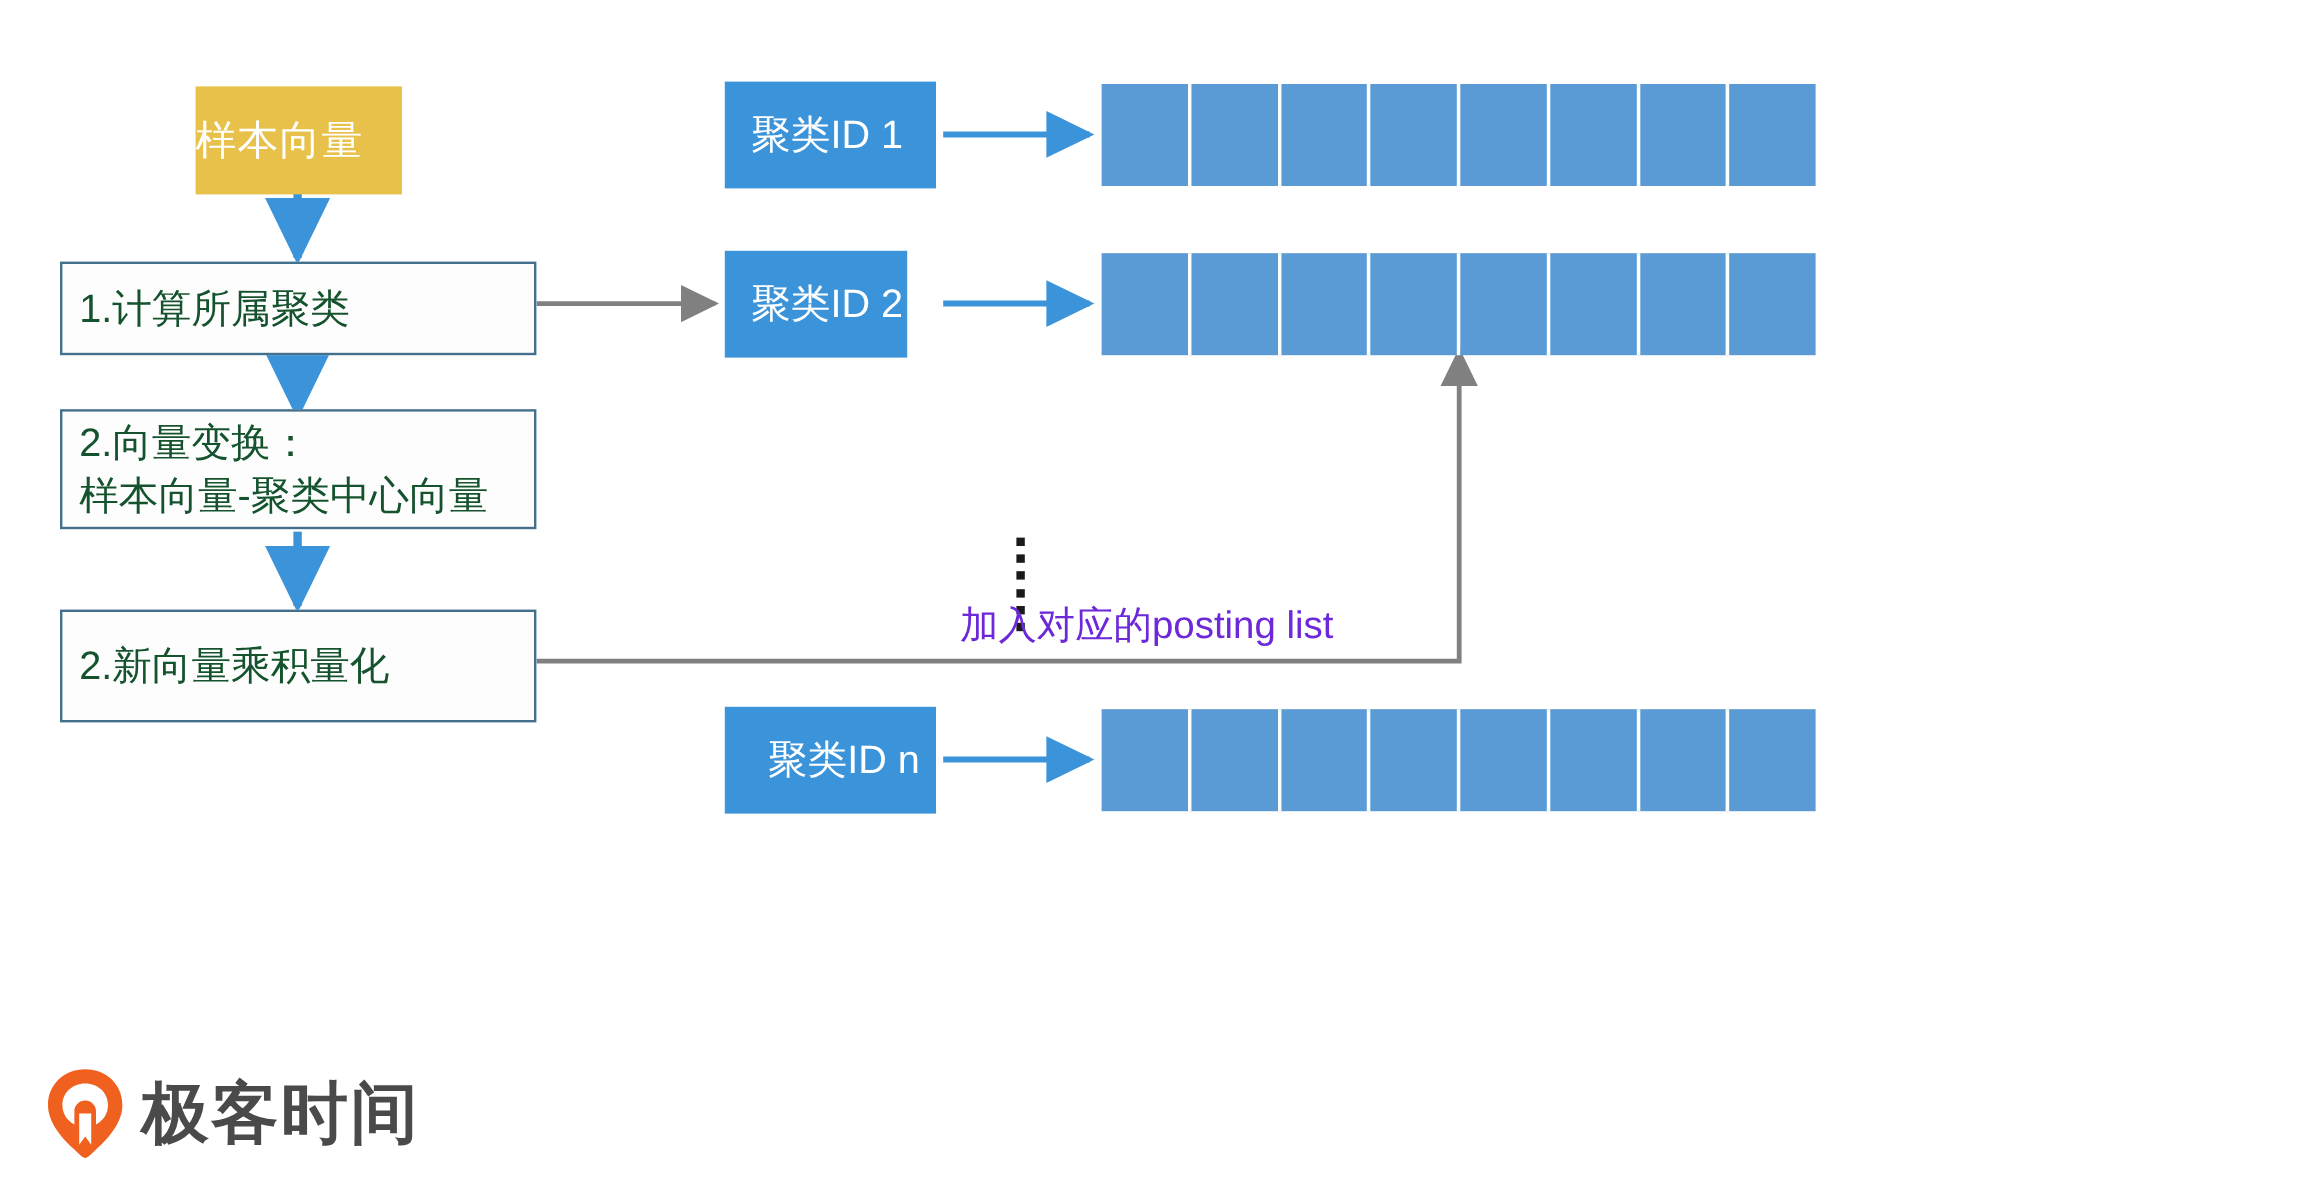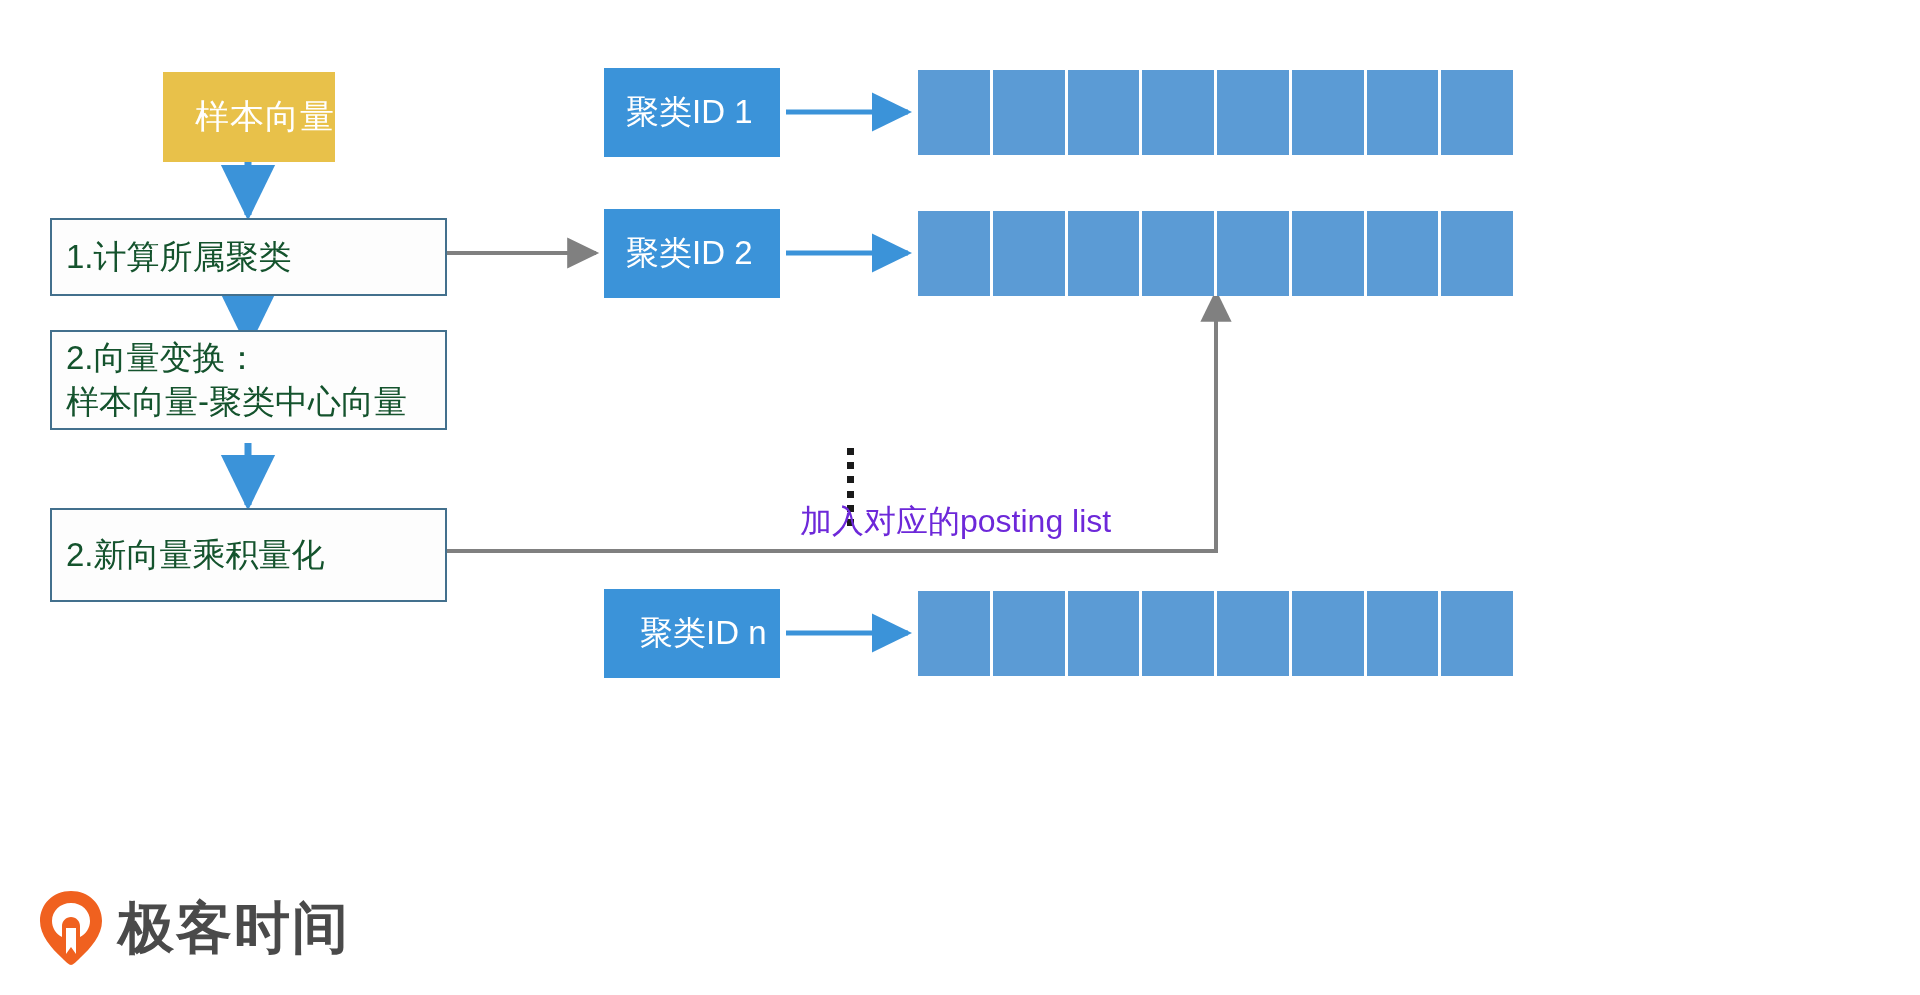--- a/index.html
+++ b/index.html
@@ -25,21 +25,21 @@
     box-sizing: border-box;
     display: flex;
     align-items: center;
     white-space: pre-line;
   }
 
   
   .box-sample {
     background: #E8C14A;
     color: #FFFFFF;
-    justify-content: flex-end;
+    justify-content: flex-start;
     font-size: 34px;
     letter-spacing: 1px;
   }
 
   
   .box-step {
     background: #FDFDFD;
     border: 2px solid #43708D;
     color: #14532d;
     font-size: 33px;
@@ -147,34 +147,34 @@
   </svg>
 
   <div class="node box-sample" style="left:163px; top:72px; width:172px; height:90px;">
     <span>样本向量</span>
   </div>
 
   <div class="node box-step" style="left:50px; top:218px; width:397px; height:78px;">
     <span>1.计算所属聚类</span>
   </div>
 
-  <div class="node box-step" style="left:50px; top:330px; width:397px; height:100px;">
+  <div class="node box-step" style="left:50px; top:341px; width:397px; height:100px;">
     <span>2.向量变换：
    样本向量-聚类中心向量</span>
   </div>
 
   <div class="node box-step" style="left:50px; top:508px; width:397px; height:94px;">
     <span>2.新向量乘积量化</span>
   </div>
 
   <div class="node box-cluster" style="left:604px; top:68px; width:176px; height:89px;text-align:right;">
     <span>聚类ID 1</span>
   </div>
 
-  <div class="node box-cluster" style="left:604px; top:209px; width:176px; height:89px;">
+  <div class="node box-cluster" style="left:604px; top:209px; width:152px; height:89px;">
     <span>聚类ID 2</span>
   </div>
 
   <div class="node box-cluster" style="left:604px; top:589px; width:176px; height:89px;padding-left:36px;">
     <span>聚类ID n</span>
   </div>
 
   <div class="posting-list" style="left:918px; top:70px; width:595px; height:85px;">
       <div class="posting-cell" style="flex: 1 1 0px;"></div>
       <div class="posting-cell" style="flex: 1 1 0px;"></div>

